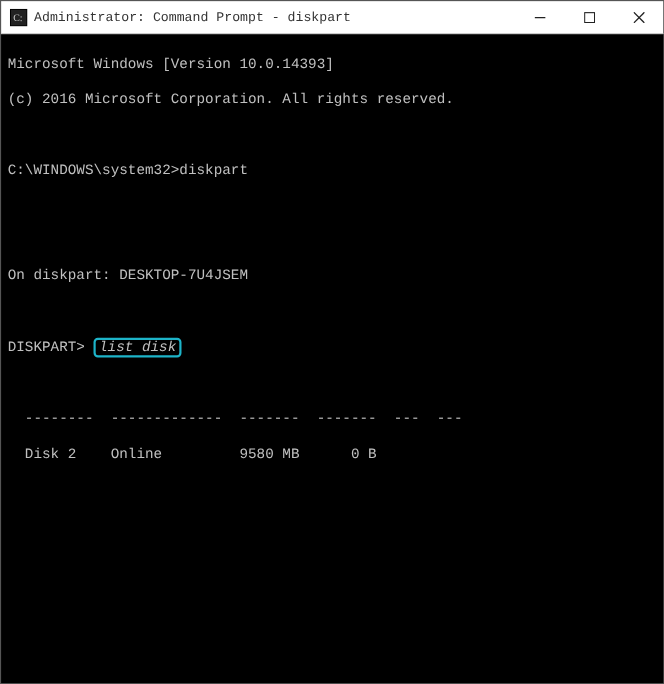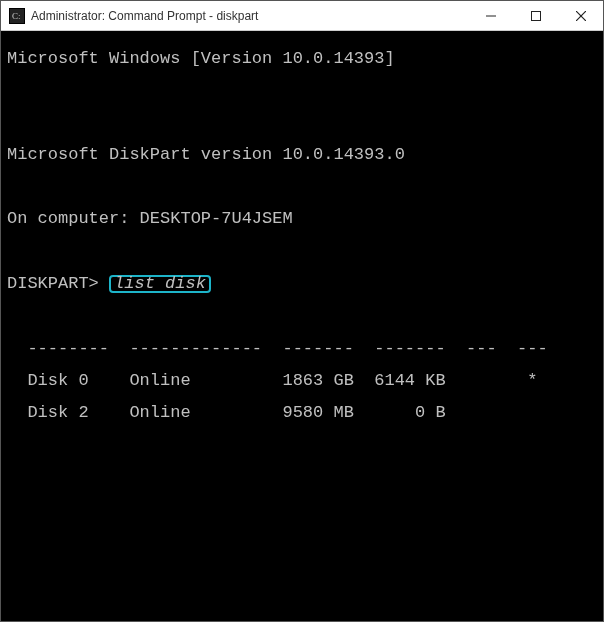--- a/index.html
+++ b/index.html
@@ -1,24 +1,24 @@
 <!DOCTYPE html>
 <html><head>
 <meta charset="utf-8">
 <style>
   * { margin: 0; padding: 0; box-sizing: border-box; }
   html, body { width: 604px; height: 622px; overflow: hidden; font-family: Consolas, 'Courier New', monospace; }
   .window { width: 604px; height: 622px; background: #000; display: flex; flex-direction: column; border: 1px solid #555; }
   .titlebar { height: 30px; background: #fff; display: flex; align-items: center; border-bottom: 1px solid #ccc; }
   .titlebar .icon { width: 16px; height: 16px; margin: 0 6px 0 8px; display: flex; align-items: center; justify-content: center; }
-  .titlebar .title { flex: 1; font-family: Liberation Sans, sans-serif; font-size: 12px; color: #333; }
+  .titlebar .title { flex: 1; font-family: Liberation Mono, monospace; font-size: 12px; color: #333; }
   .titlebar .controls { display: flex; height: 100%; }
   .titlebar .ctrl { width: 45px; height: 100%; display: flex; align-items: center; justify-content: center; font-family: 'Segoe UI', sans-serif; font-size: 11px; color: #333; }
   .titlebar .ctrl svg { display: block; }
-  .terminal { flex: 1; padding: 4px 6px; color: #c0c0c0; font-size: 17px; line-height: 16px; white-space: pre; overflow: hidden; }
+  .terminal { flex: 1; padding: 4px 6px; color: #c0c0c0; font-size: 13px; line-height: 16px; white-space: pre; overflow: hidden; }
   .hl { border: 2px solid #1db4c9; border-radius: 4px; padding: 0 3px; display: inline-block; line-height: 14px; font-style: italic; }
   .row { display: block; }
 </style>
 </head>
 <body>
 
 <div class="window">
   <div class="titlebar">
     <span class="icon">
       <svg width="16" height="16" viewBox="0 0 16 16">
@@ -43,30 +43,30 @@
         <svg width="10" height="10" viewBox="0 0 10 10">
             <line x1="0" y1="0" x2="10" y2="10" stroke="#222" stroke-width="1.2"></line>
             <line x1="10" y1="0" x2="0" y2="10" stroke="#222" stroke-width="1.2"></line>
           </svg>
       </div>
     </div>
   </div>
 
   <div class="terminal">
 <span class="row">Microsoft Windows [Version 10.0.14393]</span>
+<span class="row">(c) 2016 Microsoft Corporation. All rights reserved.</span>
+<span class="row"> </span>
+<span class="row"><span>C:\WINDOWS\system32&gt;</span><span>diskpart</span></span>
 <span class="row"> </span>
 <span class="row"> </span>
-<span class="row">Microsoft DiskPart version 10.0.14393.0</span>
-<span class="row"> </span>
-<span class="row">On computer: DESKTOP-7U4JSEM</span>
+<span class="row">On diskpart: DESKTOP-7U4JSEM</span>
 <span class="row"> </span>
 <span class="row"><span>DISKPART&gt;</span> <span class="hl">list disk</span></span>
 <span class="row"> </span>
 <span class="row">  --------  -------------  -------  -------  ---  ---</span>
-<span class="row">  Disk 0    Online         1863 GB  6144 KB        *</span>
 <span class="row">  Disk 2    Online         9580 MB      0 B</span>
 <span class="row"> </span>
 
 
 
 
 
 
 
 

